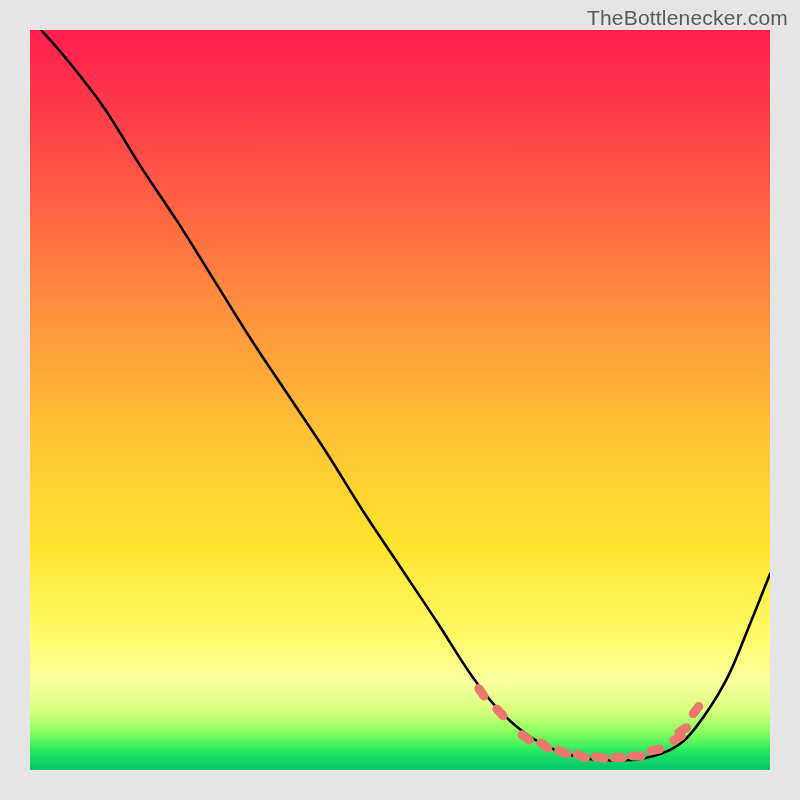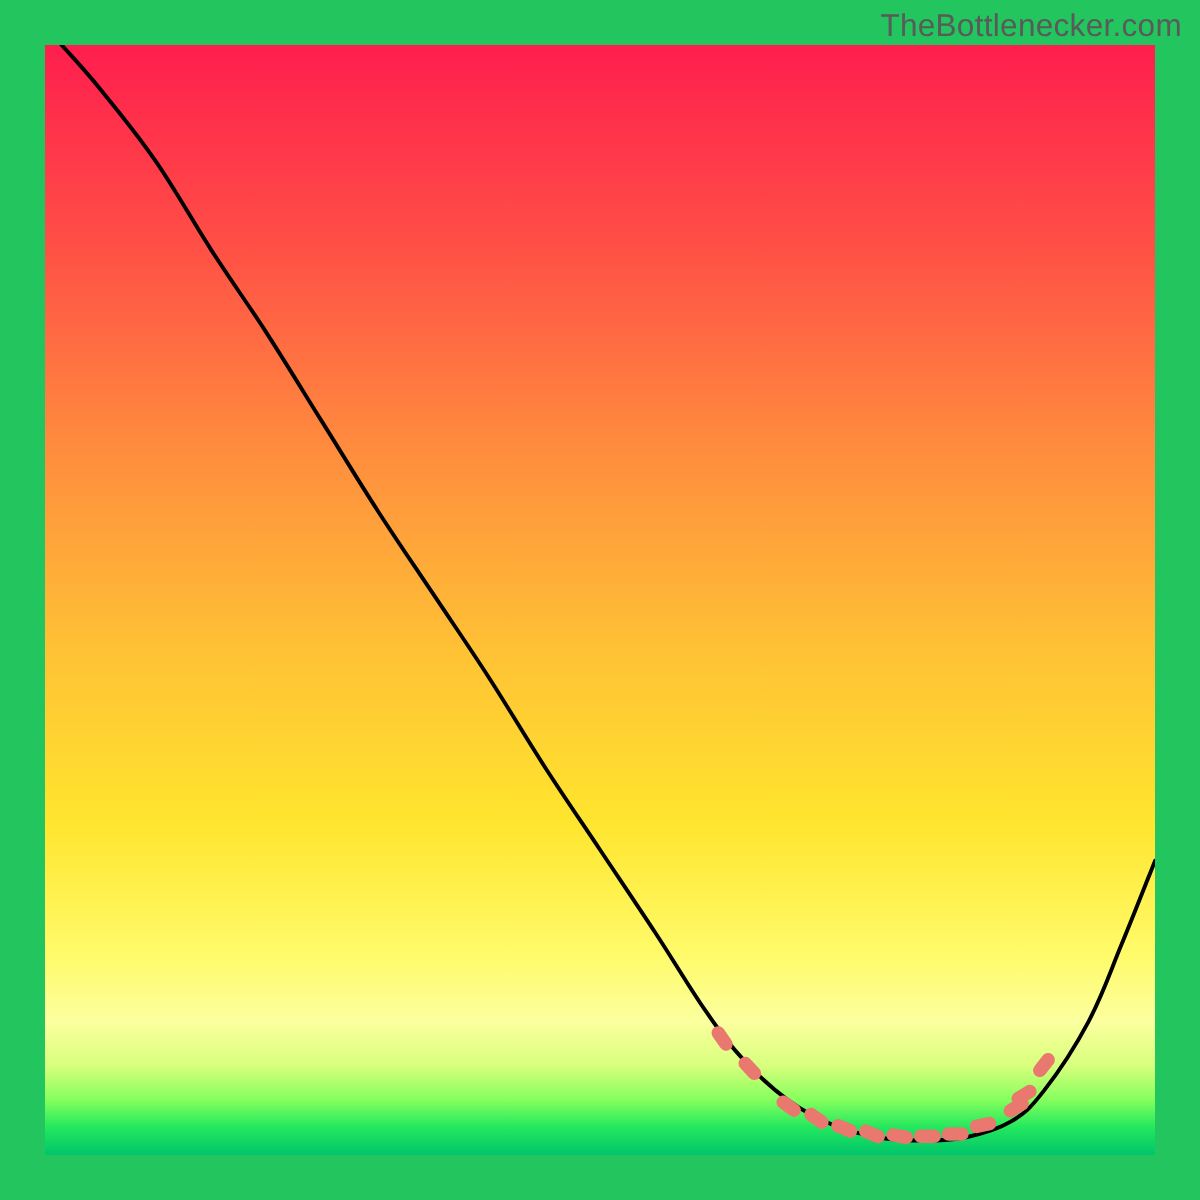--- a/index.html
+++ b/index.html
@@ -10,21 +10,21 @@
     overflow: hidden;
     background: #000;
     font-family: Arial, Helvetica, sans-serif;
   }
   .frame {
     position: absolute;
     left: 0;
     top: 0;
     width: 800px;
     height: 800px;
-    background: #22c55e;
+    background: #e5e5e5;
   }
   .plot {
     position: absolute;
     left: 30px;
     top: 30px;
     width: 740px;
     height: 740px;
     overflow: hidden;
   }
   .gradient {

